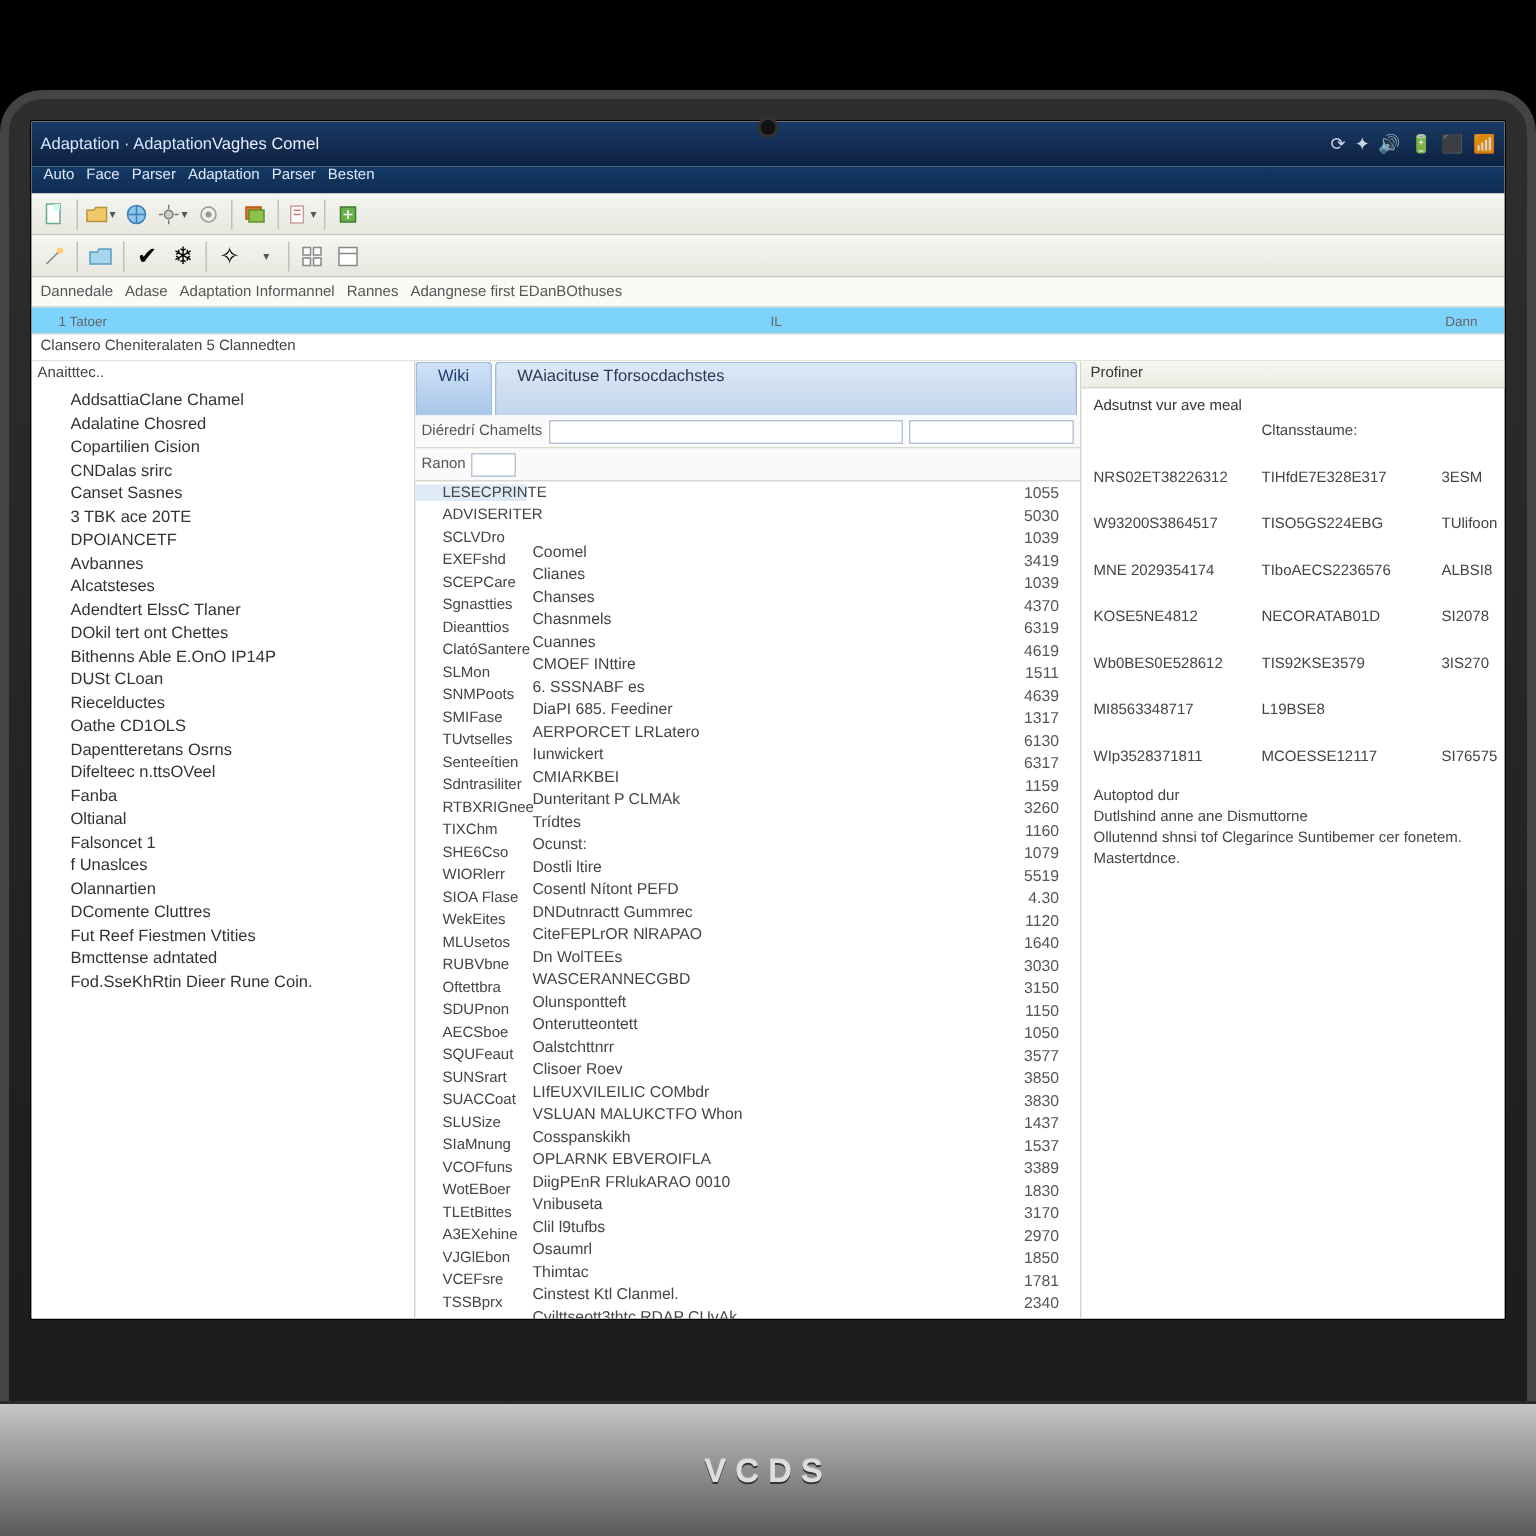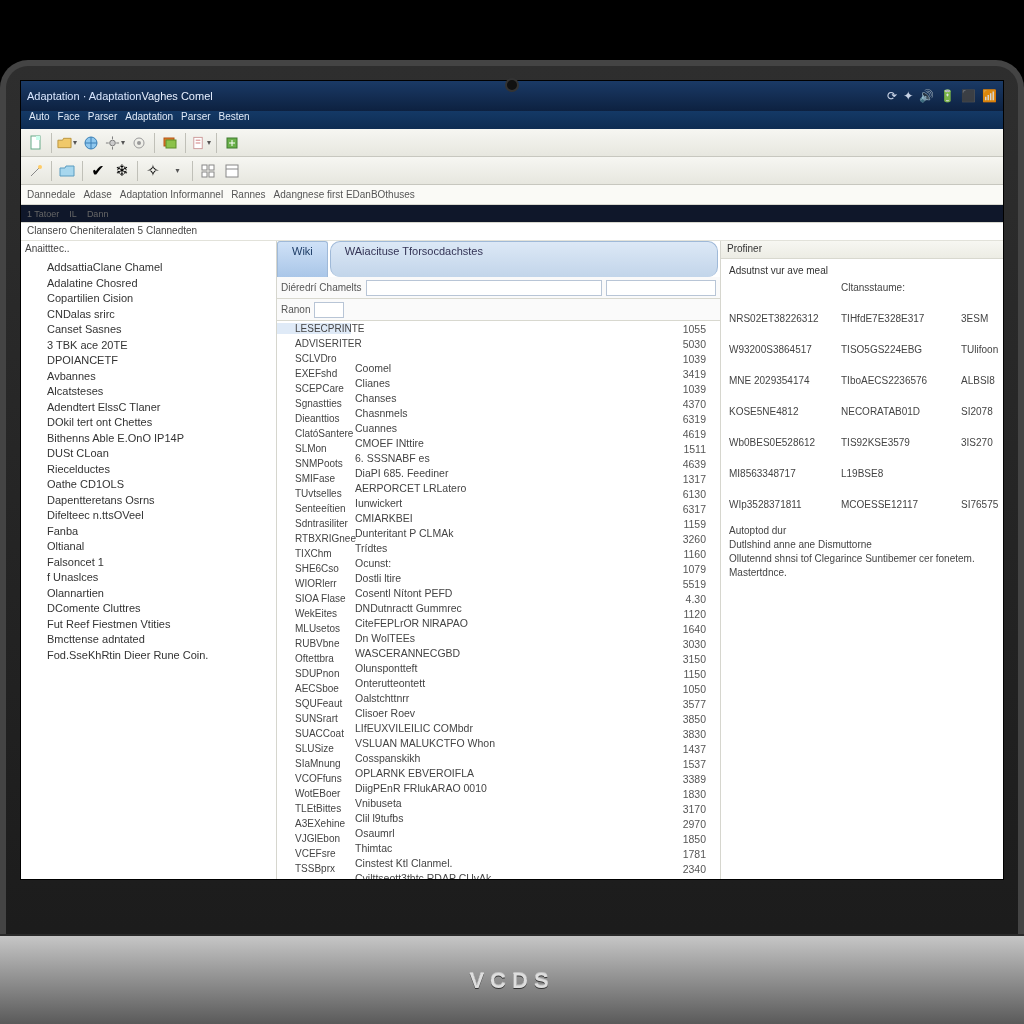--- a/index.html
+++ b/index.html
@@ -51,21 +51,21 @@
   .body { display:flex; height:calc(100% - 22px - 18px - 28px - 28px - 20px - 18px - 18px); background:#fff; }
 
   .left-pane { width:256px; border-right:1px solid #d6d6ce; overflow:hidden; font-size:11px; color:#333; }
   .left-pane .lp-head { font-size:10px; color:#444; padding:2px 4px; }
   .left-pane ul { list-style:none; padding:4px 8px 4px 26px; line-height:15.5px; }
   .left-pane li { white-space:nowrap; cursor:pointer; }
 
   .center-pane { flex:1; display:flex; flex-direction:column; min-width:0; border-right:1px solid #d6d6ce; }
   .cp-tabs { height:36px; display:flex; font-size:11px; }
   .cp-tabs .tab { padding:3px 14px; border:1px solid #9fb9d8; border-bottom:none; background:linear-gradient(#cfe1f7,#a9c6e8); color:#1d3c66; margin-right:2px; border-top-left-radius:3px; border-top-right-radius:3px; cursor:pointer; }
-  .cp-tabs .tab.inactive { background:linear-gradient(#dce8f6,#c2d5ea); color:#335; flex:1;border-radius:10px; }
+  .cp-tabs .tab.inactive { background:linear-gradient(#dce8f6,#c2d5ea); color:#335; flex:1; }
   .cp-filter { height:22px; display:flex; align-items:center; gap:4px; padding:2px 4px; border-bottom:1px solid #d8d8cf; background:#fafafa; }
   .cp-filter input { font-size:10px; height:16px; border:1px solid #b8c5d6; padding:0 4px; }
   .cp-filter .lbl { font-size:10px; color:#555; }
   .c1 { width:74px; } .c2 { flex:1;margin-top:48px; } .c3 { width:60px; text-align:right; padding-right:14px !important; }
   .cp-rows { overflow:hidden; flex:1; }
   .cp-row { display:flex; font-size:10.5px; color:#444; height:15px; align-items:center; cursor:pointer; }
   .cp-row .c1 { padding-left:18px; font-size:10px; }
   .cp-row .c2 { padding-left:4px; }
   .cp-row .c3 { padding-right:14px; color:#555; }
   .cp-row.hl .c1 { background:#dfeaf7; }
@@ -77,21 +77,21 @@
   .rp-grid { display:grid; grid-template-columns:92px 100px 1fr; row-gap:3px; column-gap:8px; font-size:10px; color:#444;gap:20px; }
   .rp-notes { margin-top:14px; font-size:10px; color:#444; line-height:14px; }
 
   
   .base { position:absolute; left:-30px; right:-30px; bottom:0; height:90px;
     background:linear-gradient(#c6c6c6,#9a9a9a 40%,#5a5a5a); border-top:2px solid #2a2a2a;
     border-bottom-left-radius:20px; border-bottom-right-radius:20px; }
   .brand { position:absolute; bottom:30px; left:50%; transform:translateX(-50%);
     font-family:Arial,sans-serif; font-weight:600; letter-spacing:6px; color:#dedede; font-size:22px;
     text-shadow:0 1px 0 #333, 0 -1px 0 #fff6; }
-  .subtabs2 { height:18px; background:#0f172a; border-bottom:1px solid #d8d8cf; font-size:9px; color:#666; display:flex; gap:10px; padding:0 6px; align-items:center; }
+  .subtabs2 { height:18px; background:#7dd3fc; border-bottom:1px solid #d8d8cf; font-size:9px; color:#666; display:flex; gap:10px; padding:0 18px; align-items:center;justify-content:space-between; }
 </style>
 </head>
 <body>
 
 <div class="webcam"></div>
 
 <div class="laptop">
   <div class="screen">
 
     <div class="titlebar">

